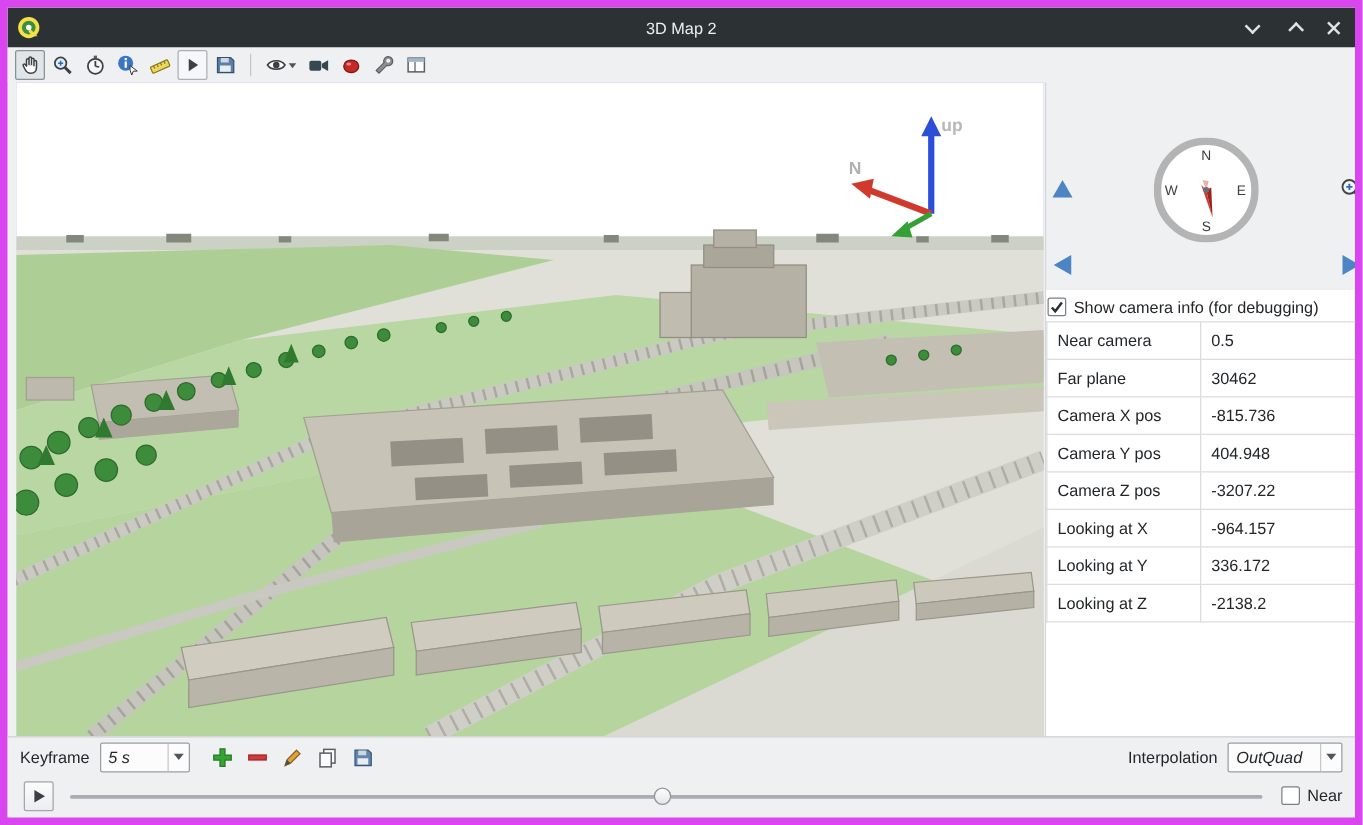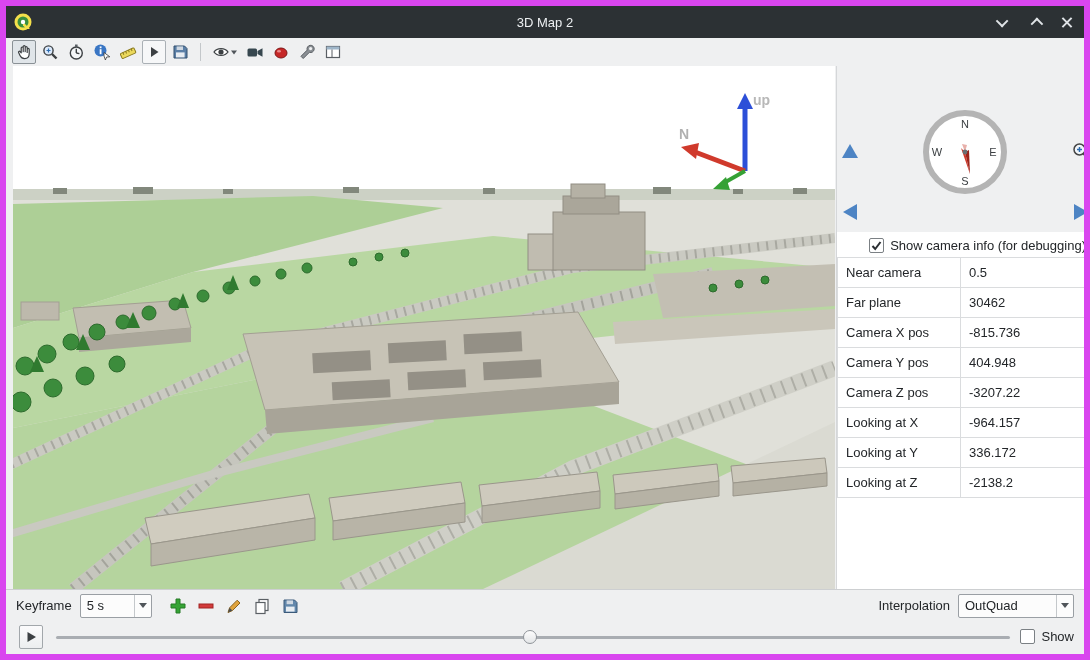--- a/index.html
+++ b/index.html
@@ -32,35 +32,35 @@
   .content { position:absolute; top:60px; left:0; width:1090px; height:523px; }
   .viewport { position:absolute; left:7px; top:0; width:822px; height:523px; background:#c4b5fd; }
   .side-panel { position:absolute; left:830px; top:0; width:253px; height:523px; background:#eff0f1; border-left:1px solid #d5d7d9; }
 
   
   .nav-widget { position:absolute; left:0; top:0; width:253px; height:166px; }
   .nav-abs { position:absolute; }
 
   
   .info-panel { position:absolute; left:0; top:166px; width:253px; height:357px; background:#ffffff; }
-  .chk-row { display:flex; align-items:center; gap:6px; padding:6px 4px 4px 1px;justify-content:flex-end; }
+  .chk-row { display:flex; align-items:center; gap:6px; padding:6px 4px 4px 1px; }
   .checkbox { width:15px; height:15px; background:#fff; border:1px solid #7b8084; border-radius:2px; display:flex; align-items:center; justify-content:center; }
   .cam-table { width:100%; border-collapse:collapse; table-layout:fixed; }
   .cam-table td { border:1px solid #dadcde; height:30px; padding-left:8px; font-size:13px; color:#232629; background:#fff; }
   .cam-table td.lbl { width:123px; }
 
   
   .keyframe-bar { position:absolute; top:583px; left:0; right:0; height:32px; background:#eff0f1; border-top:1px solid #cdcfd1; display:flex; align-items:center; padding:0 10px;justify-content:space-between; }
   .kf-label { margin-right:8px; }
   .combo { height:24px; background:#fcfcfc; border:1px solid #9a9fa4; border-radius:2px; display:flex; align-items:center; position:relative; }
-  .combo .val { padding:0 6px; flex:1; }
+  .combo .val { padding:0 6px; flex:1;font-style:italic; }
   .combo .arrow-zone { width:17px; height:100%; border-left:1px solid #c4c8cb; display:flex; align-items:center; justify-content:center; }
   .combo .caret { width:0; height:0; border-left:4px solid transparent; border-right:4px solid transparent; border-top:5px solid #50555a; }
   .kf-combo { width:72px; margin-right:14px; }
-  .interp-combo { width:116px; }
+  .interp-combo { width:92px; }
   .kbtn { width:24px; height:24px; display:flex; align-items:center; justify-content:center; margin-right:4px; border:1px solid transparent; border-radius:2px; }
   .kf-spacer { flex:1; }
   .interp-label { margin-right:8px; }
 
   .timeline-bar { position:absolute; top:615px; left:0; right:0; height:32px; background:#eff0f1; display:flex; align-items:center; }
   .play-btn { position:absolute; left:13px; top:4px; width:24px; height:24px; background:linear-gradient(#fbfbfc,#eceeef); border:1px solid #a2a7ab; border-radius:2px; display:flex; align-items:center; justify-content:center; }
   .slider { position:absolute; left:50px; right:74px; top:15px; height:3px; background:#a9adb2; border-radius:2px; }
   .slider .handle { position:absolute; top:-6px; width:14px; height:14px; border-radius:50%; background:linear-gradient(#fdfdfd,#e4e6e8); border:1px solid #8f9499; transform:translateX(-50%); }
   .loop-wrap { position:absolute; right:10px; top:8px; display:flex; align-items:center; gap:6px; }
 
@@ -443,17 +443,17 @@
     <div class="play-btn">
       <svg width="12" height="12" viewBox="0 0 12 12">
         <polygon points="2.5,1 11,6 2.5,11" fill="#3c4043"></polygon>
       </svg>
     </div>
     <div class="slider">
       <div class="handle" id="slider-handle" style="left: 49.7%;"></div>
     </div>
     <div class="loop-wrap">
       <div class="checkbox"></div>
-      <span>Show</span>
+      <span>Near</span>
     </div>
   </div>
 
 </div>
 
 </body></html>

